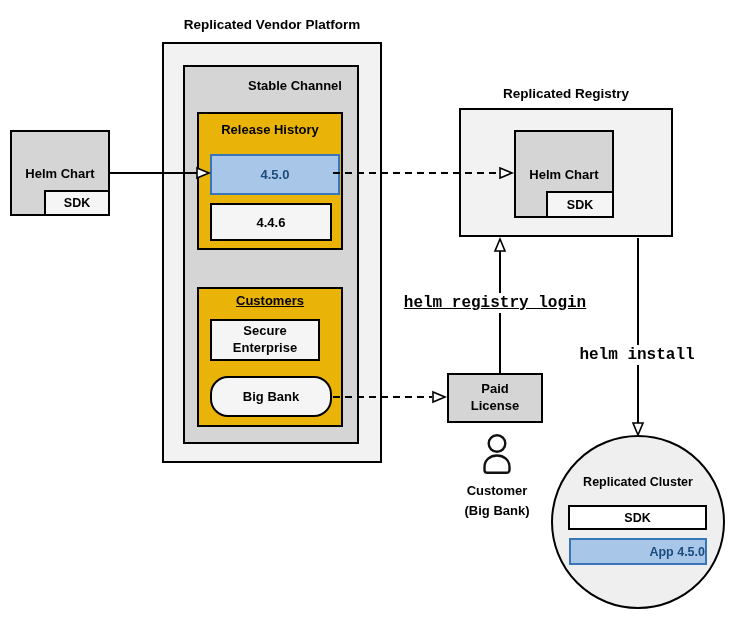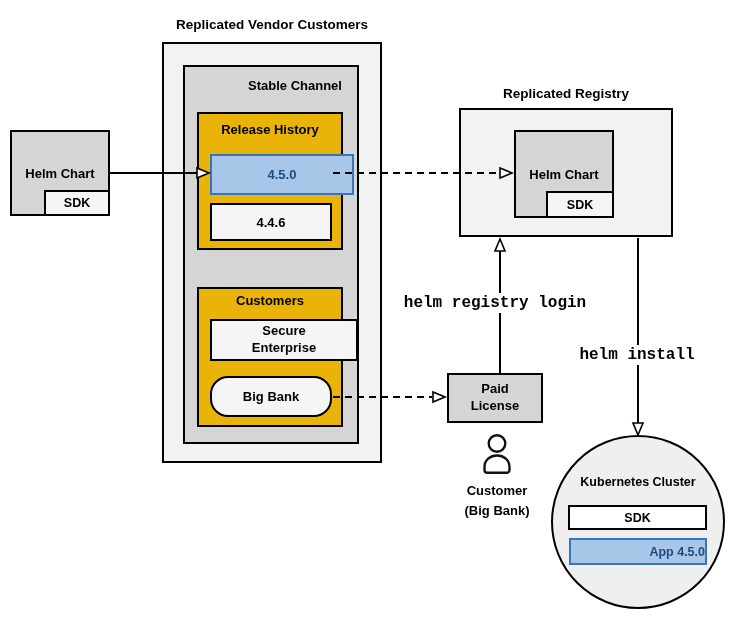--- a/index.html
+++ b/index.html
@@ -41,43 +41,43 @@
   .circle{
     position:absolute;box-sizing:border-box;border:2px solid #000;border-radius:50%;
     background:#efefef;
   }
 </style>
 </head>
 <body>
 
 <div class="canvas">
 
-  <div class="floating-title" style="left:162px;top:17px;width:220px;">Replicated Vendor Customers</div>
+  <div class="floating-title" style="left:162px;top:17px;width:220px;">Replicated Vendor Platform</div>
 
   <div class="box fill-lightest" style="left:162px;top:42px;width:220px;height:421px;">
 
     <div class="box fill-mid" style="left:19px;top:21px;width:176px;height:379px;">
       <span class="ctitle" style="margin-top:11px;margin-left:48px;">Stable Channel</span>
 
       <div class="box fill-dark" style="left:12px;top:45px;width:146px;height:138px;">
         <span class="ctitle" style="margin-top:8px;">Release History</span>
 
-        <div class="box blue-box item-box" style="left:11px;top:40px;width:144px;height:41px;text-align:right;">
+        <div class="box blue-box item-box" style="left:11px;top:40px;width:130px;height:41px;text-align:right;">
           <span>4.5.0</span>
         </div>
 
         <div class="box fill-item item-box" style="left:11px;top:89px;width:122px;height:38px;">
           <span>4.4.6</span>
         </div>
       </div>
 
       <div class="box fill-dark" style="left:12px;top:220px;width:146px;height:140px;">
-        <span class="ctitle" style="margin-top:4px;">Customers</span>
+        <span class="ctitle" style="margin-top:4px;text-decoration:underline;">Customers</span>
 
-        <div class="box fill-item item-box multiline" style="left:11px;top:30px;width:148px;height:42px;">
+        <div class="box fill-item item-box multiline" style="left:11px;top:30px;width:110px;height:42px;">
           <span class="multiline">Secure
 Enterprise</span>
         </div>
 
         <div class="box fill-item item-box" style="left:11px;top:87px;width:122px;height:41px;border-radius:18px;">
           <span>Big Bank</span>
         </div>
       </div>
     </div>
   </div>
@@ -95,21 +95,21 @@
       <div class="box fill-item sdk-sub" style="width:68px;height:27px;">SDK</div>
     </div>
   </div>
 
   <div class="box fill-mid item-box" style="left:447px;top:373px;width:96px;height:50px;">
     <span class="multiline">Paid
 License</span>
   </div>
 
   <div class="circle" style="left:551px;top:435px;width:174px;height:174px;">
-    <div class="ctitle" style="position:absolute;top:38px;left:0;width:100%;font-size:12.5px;">Kubernetes Cluster</div>
+    <div class="ctitle" style="position:absolute;top:38px;left:0;width:100%;font-size:12.5px;">Replicated Cluster</div>
     <div class="box item-box" style="left:15px;top:68px;width:139px;height:25px;background:#ffffff;font-size:12.5px;">
       <span>SDK</span>
     </div>
     <div class="box blue-box item-box" style="left:16px;top:101px;width:138px;height:27px;font-size:12.5px;justify-content:flex-end;">
       <span>App 4.5.0</span>
     </div>
   </div>
 
   <svg class="overlay" width="747" height="634" viewBox="0 0 747 634">
     <g>
@@ -131,19 +131,19 @@
     <g>
       <line x1="638" y1="238" x2="638" y2="423" stroke="#000" stroke-width="2"></line>
       <polygon points="638,435 633,423 643,423" fill="#fff" stroke="#000" stroke-width="1.6"></polygon>
     </g>
     <g>
       <circle cx="497" cy="443.5" r="8.3" fill="none" stroke="#111" stroke-width="2.4"></circle>
       <path d="M497,455.5 c6.8,0 12.5,4.6 12.5,11.5 v3 a2.8,2.8 0 0 1 -2.8,2.8 h-19.4 a2.8,2.8 0 0 1 -2.8,-2.8 v-3 c0,-6.9 5.7,-11.5 12.5,-11.5 z" fill="none" stroke="#111" stroke-width="2.4" stroke-linejoin="round"></path>
     </g>
   </svg>
 
-  <div class="cmd" style="left:495px;top:303px;">helm registry login</div>
+  <div class="cmd" style="left:495px;top:303px;text-decoration:underline;">helm registry login</div>
   <div class="cmd" style="left:637px;top:355px;">helm install</div>
 
   <div class="person-label" style="left:497px;top:501px;">Customer
 (Big Bank)</div>
 
 </div>
 
 </body></html>

